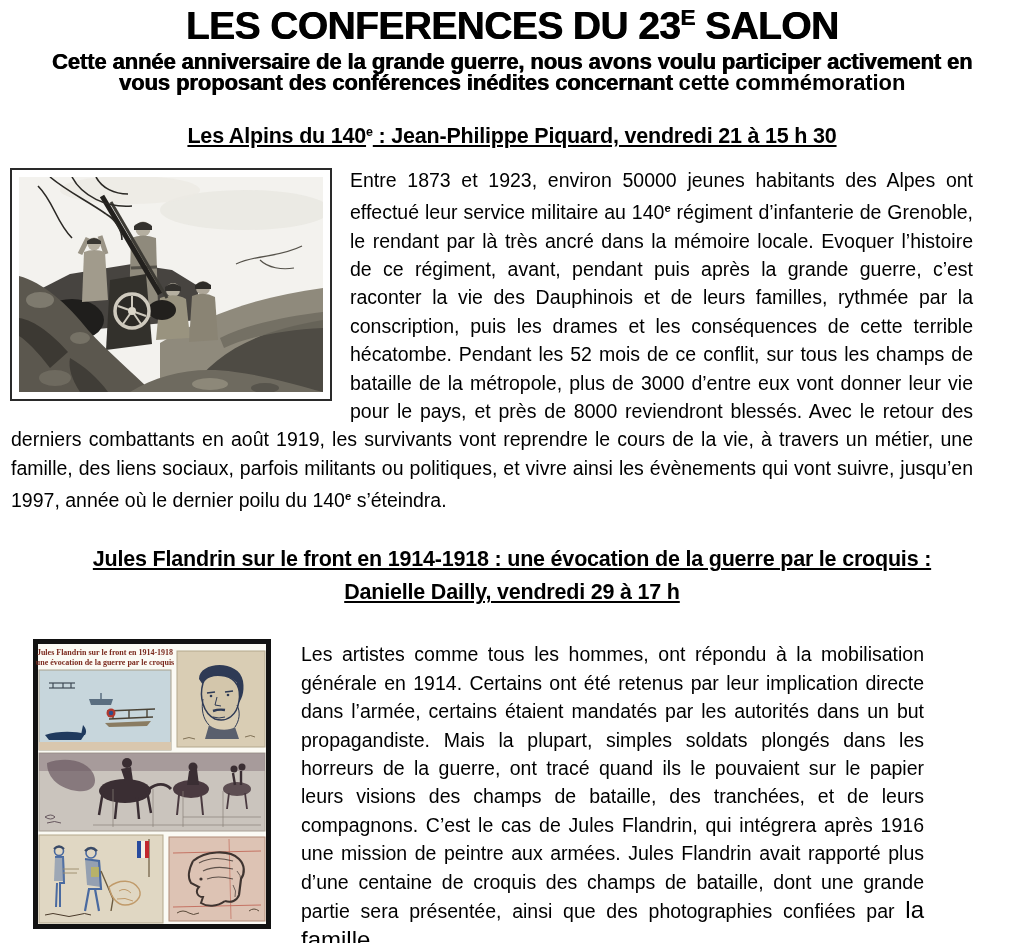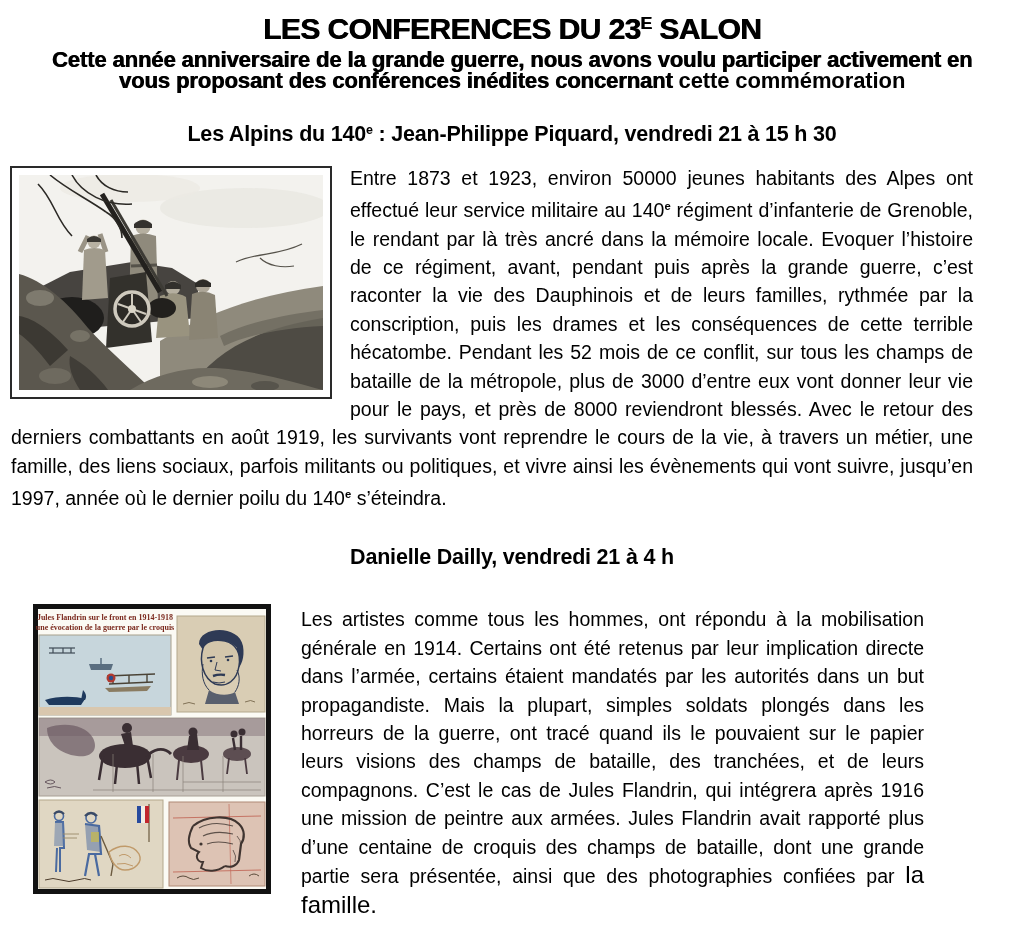--- a/index.html
+++ b/index.html
@@ -6,29 +6,29 @@
   body {
     width:1024px; height:943px;
     background:#ffffff; color:#000;
     font-family:"Liberation Sans", sans-serif;
     overflow:hidden;
   }
   .heavy { text-shadow:0.7px 0 currentColor; }
   .sup { display:inline-block; font-size:0.58em; vertical-align:0.6em; font-weight:bold; }
 
   .title {
-    text-align:center; margin-top:12px;
-    font-size:30px; font-weight:bold; letter-spacing:-0.6px;
+    text-align:center; margin-top:4px;
+    font-size:39px; font-weight:bold; letter-spacing:-0.6px;
   }
   .subtitle {
     text-align:center; width:930px; margin:3px auto 0;
     font-size:22px; font-weight:bold; line-height:21px; letter-spacing:-0.1px;
   }
   .h-sec {
-    text-align:center; font-weight:bold; font-size:21.5px; letter-spacing:-0.2px;
+    text-align:center; font-weight:bold; font-size:21.5px; letter-spacing:-0.2px;text-decoration:underline;
   }
   .h-sec1 { margin-top:31px; }
   .h-sec2 { margin-top:28px; line-height:33px; }
 
   .sec1-flow { margin:17px 50px 0 10px; }
   .sec1-flow::after { content:""; display:block; clear:both; }
   .photo-svg { float:left; width:322px; height:233px; margin:2px 18px 6px 0; }
 
   .body-text {
     text-align:justify; font-size:19.5px; line-height:28.4px; margin:1px;
@@ -132,21 +132,22 @@
       </g>
     </g>
   </svg>
 
   <p class="body-text">
     <span>Entre 1873 et 1923, environ 50000 jeunes habitants des Alpes ont effectué leur service militaire au 140</span><span class="sup">e</span><span> régiment d’infanterie de Grenoble, le rendant par là très ancré dans la mémoire locale. Evoquer l’histoire de ce régiment, avant, pendant puis après la grande guerre, c’est raconter la vie des Dauphinois et de leurs familles, rythmée par la conscription, puis les drames et les conséquences de cette terrible hécatombe. Pendant les 52 mois de ce conflit, sur tous les champs de bataille de la métropole, plus de 3000 d’entre eux vont donner leur vie pour le pays, et près de 8000 reviendront blessés. Avec le retour des derniers combattants en août 1919, les survivants vont reprendre le cours de la vie, à travers un métier, une famille, des liens sociaux, parfois militants ou politiques, et vivre ainsi les évènements qui vont suivre, jusqu’en 1997, année où le dernier poilu du 140</span><span class="sup">e</span><span> s’éteindra.</span>
   </p>
 </div>
 
 <div class="h-sec h-sec2">
-  <div>Danielle Dailly, vendredi 21 à 4 h</div>
+  <div>Jules Flandrin sur le front en 1914-1918 : une évocation de la guerre par le croquis :</div>
+  <div>Danielle Dailly, vendredi 29 à 17 h</div>
 </div>
 
 <div class="sec2-flow">
 
   <svg class="collage-svg" viewBox="0 0 238 290" aria-hidden="true">
     <rect x="2.5" y="2.5" width="233" height="285" fill="#fbfaf4" stroke="#121212" stroke-width="5"></rect>
     <text x="72" y="16" text-anchor="middle" font-size="8" font-weight="bold" fill="#7b2a1e">Jules Flandrin sur le front en 1914-1918</text>
     <text x="72" y="26" text-anchor="middle" font-size="8" font-weight="bold" fill="#7b2a1e">une évocation de la guerre  par le croquis</text>
 
     <g>

